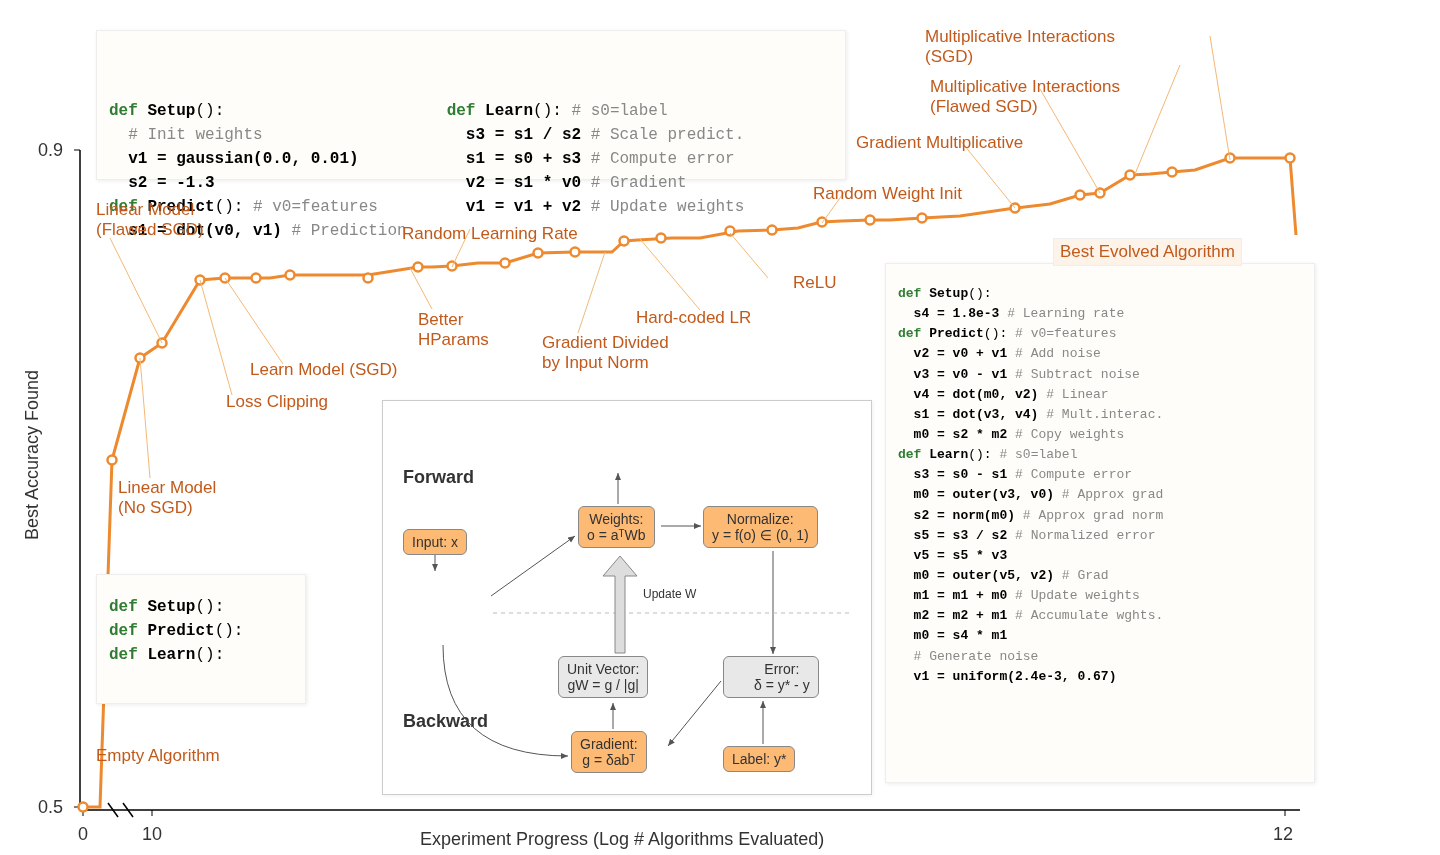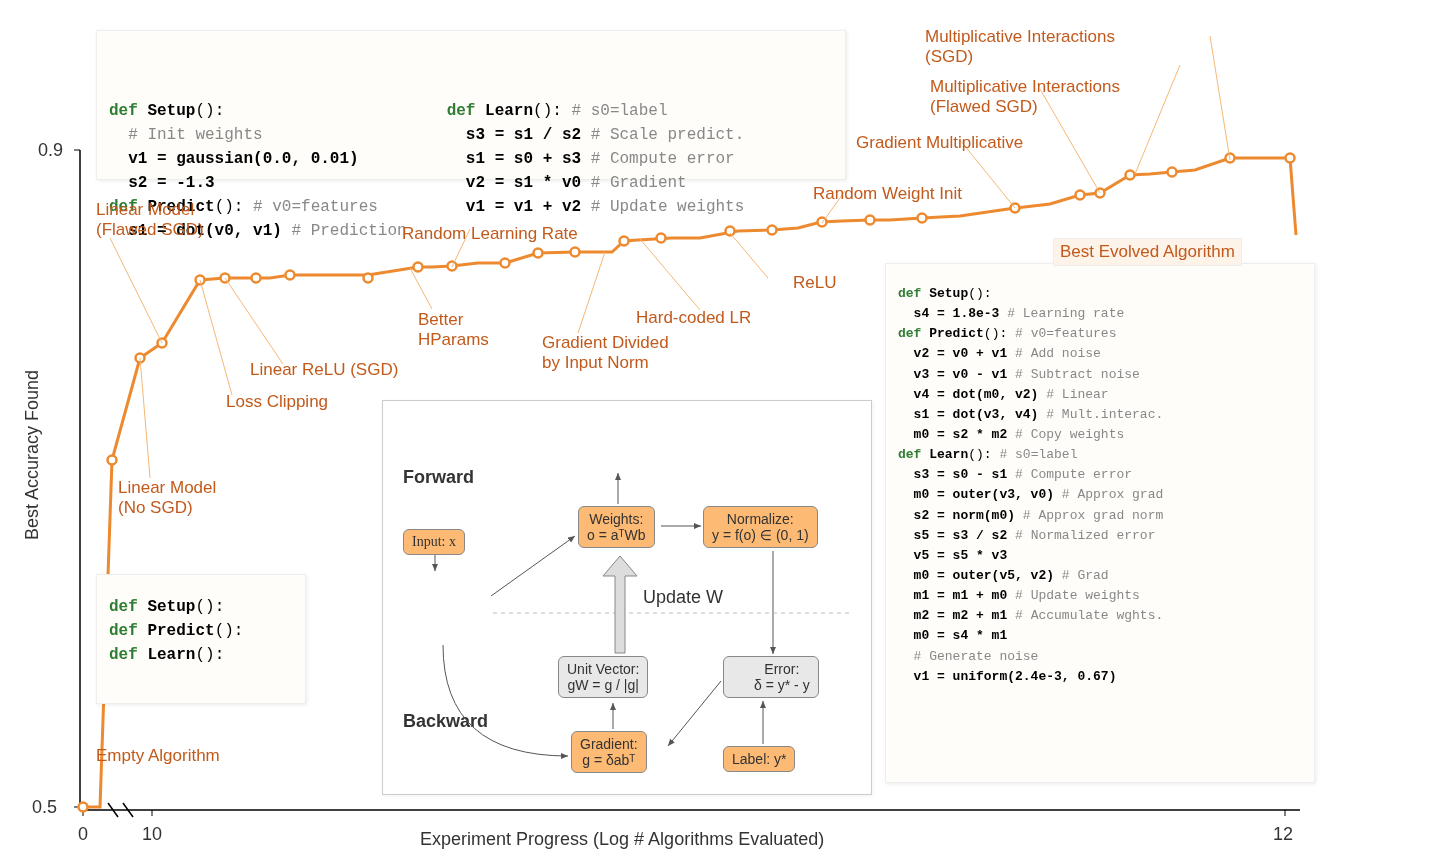--- a/index.html
+++ b/index.html
@@ -154,21 +154,21 @@
     <line x1="730" y1="233" x2="768" y2="278"></line>
     <line x1="822" y1="223" x2="845" y2="191"></line>
     <line x1="1015" y1="208" x2="960" y2="140"></line>
     <line x1="1100" y1="193" x2="1040" y2="89"></line>
     <line x1="1135" y1="174" x2="1180" y2="65"></line>
     <line x1="1230" y1="160" x2="1210" y2="36"></line>
   </g>
 </svg>
 
 <div class="tick-label" style="left:38px; top:140px;">0.9</div>
-<div class="tick-label" style="left:32px; top:797px;text-align:center;">0.5</div>
+<div class="tick-label" style="left:38px; top:797px;text-align:center;">0.5</div>
 <div class="tick-label" style="left:78px; top:824px;">0</div>
 <div class="tick-label" style="left:142px; top:824px;">10</div>
 <div class="tick-label" style="left:1273px; top:824px;">12</div>
 
 <div class="axis y-axis-label">Best Accuracy Found</div>
 <div class="axis x-axis-label">Experiment Progress (Log # Algorithms Evaluated)</div>
 
 <div class="code-box" style="left:96px; top:574px; width:210px; height:130px;" id="code-empty"><span class="kw-def">def </span><span class="fn-name">Setup</span><span class="">():</span>
 <span class="kw-def">def </span><span class="fn-name">Predict</span><span class="">():</span>
 <span class="kw-def">def </span><span class="fn-name">Learn</span><span class="">():</span></div>
@@ -210,53 +210,53 @@
 <span class="fn-name">  m0 = s4 * m1</span>
 <span class="cmt">  # Generate noise</span>
 <span class="fn-name">  v1 = uniform(2.4e-3, 0.67)</span></div>
 <div class="best-label" style="left:1053px; top:238px;">Best Evolved Algorithm</div>
 
 <div class="annotation" style="left:118px; top:478px; white-space:pre;">Linear Model
 (No SGD)</div>
 <div class="annotation" style="left:96px; top:200px; white-space:pre;">Linear Model
 (Flawed SGD)</div>
 <div class="annotation" style="left:226px; top:392px;">Loss Clipping</div>
-<div class="annotation" style="left:250px; top:360px;">Linear ReLU (SGD)</div>
+<div class="annotation" style="left:250px; top:360px;">Learn Model (SGD)</div>
 <div class="annotation" style="left:418px; top:310px; white-space:pre;">Better
 HParams</div>
 <div class="annotation" style="left:402px; top:224px;">Random Learning Rate</div>
 <div class="annotation" style="left:542px; top:333px; white-space:pre;">Gradient Divided
 by Input Norm</div>
 <div class="annotation" style="left:636px; top:308px;">Hard-coded LR</div>
 <div class="annotation" style="left:793px; top:273px;">ReLU</div>
 <div class="annotation" style="left:813px; top:184px;">Random Weight Init</div>
 <div class="annotation" style="left:856px; top:133px;">Gradient Multiplicative</div>
 <div class="annotation" style="left:930px; top:77px; white-space:pre;">Multiplicative Interactions
 (Flawed SGD)</div>
 <div class="annotation" style="left:925px; top:27px; white-space:pre;">Multiplicative Interactions
 (SGD)</div>
 
 <div class="diagram-box" style="left:382px; top:400px; width:490px; height:395px;">
   <div class="diagram-label" style="left:20px; top:66px;">Forward</div>
   <div class="diagram-label" style="left:20px; top:310px;">Backward</div>
 
-  <div class="diagram-node" style="left:20px; top:128px;font-family:Liberation Serif, serif;">Input: x</div>
+  <div class="diagram-node" style="left:20px; top:128px;">Input: x</div>
   <div class="diagram-node" style="left:195px; top:105px; white-space:pre;">Weights:
 o = aᵀWb</div>
   <div class="diagram-node" style="left:320px; top:105px; white-space:pre;">Normalize:
 y = f(o) ∈ (0, 1)</div>
   <div class="diagram-node shaded" style="left:175px; top:255px; white-space:pre;">Unit Vector:
 gW = g / |g|</div>
   <div class="diagram-node" style="left:188px; top:330px; white-space:pre;">Gradient:
 g = δabᵀ</div>
   <div class="diagram-node shaded" style="left:340px; top:255px; white-space:pre;padding-left:30px;">Error:
 δ = y* - y</div>
   <div class="diagram-node" style="left:340px; top:345px;">Label: y*</div>
 
-  <div style="position:absolute; left:260px; top:186px; font-size:18px;">Update W</div>
+  <div style="position:absolute; left:260px; top:186px; font-size:12px;">Update W</div>
 
   <svg style="position:absolute; left:0; top:0; width:490px; height:395px; pointer-events:none;">
     <defs>
       <marker id="ah" markerWidth="8" markerHeight="8" refX="7" refY="3" orient="auto">
         <path d="M0,0 L7,3 L0,6 Z" fill="#555"></path>
       </marker>
     </defs>
     <line x1="52" y1="154" x2="52" y2="170" stroke="#555" marker-end="url(#ah)"></line>
     <line x1="108" y1="195" x2="192" y2="135" stroke="#555" marker-end="url(#ah)"></line>
     <line x1="235" y1="103" x2="235" y2="72" stroke="#555" marker-end="url(#ah)"></line>

